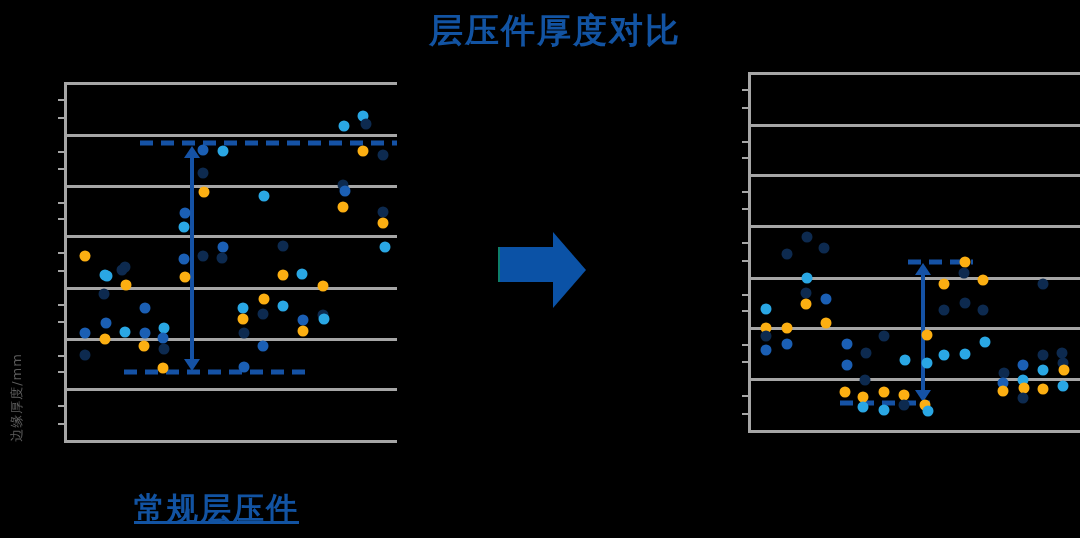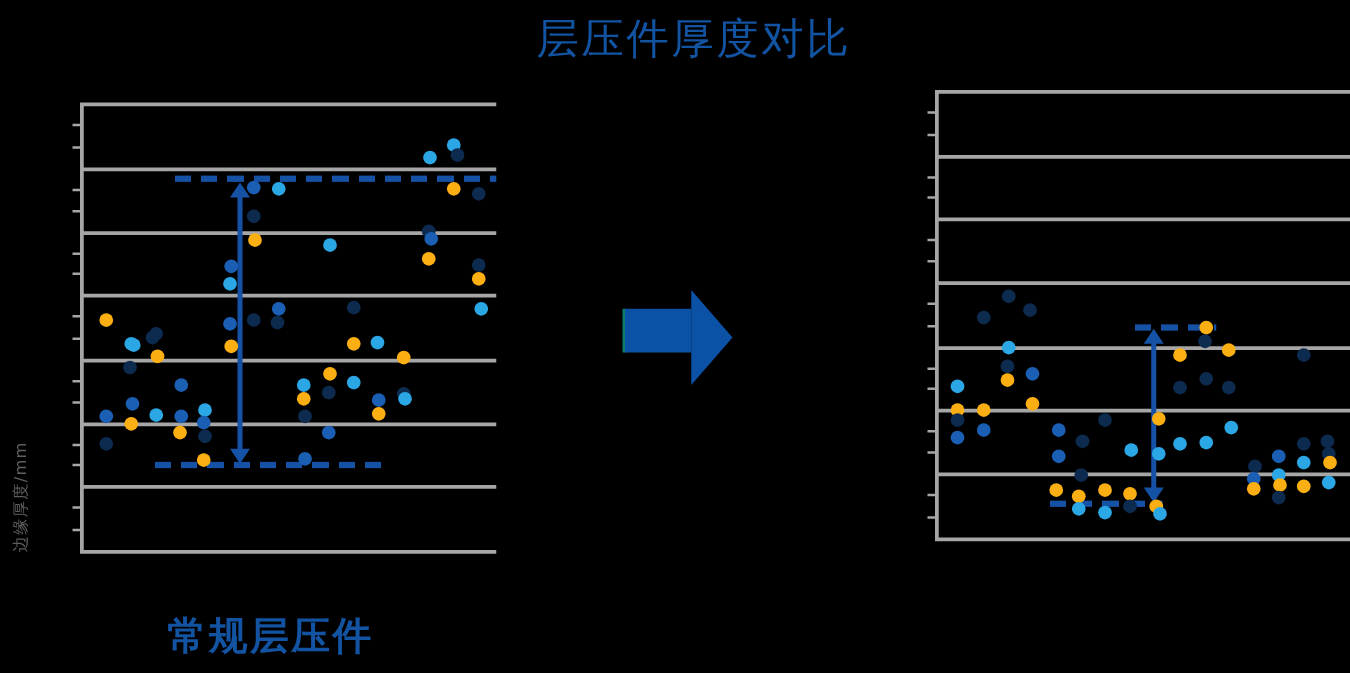--- a/index.html
+++ b/index.html
@@ -2,36 +2,36 @@
 <html><head>
 <meta charset="utf-8">
 <style>
   html,body{margin:0;padding:0;background:#000;}
   .canvas{
     position:relative;width:1080px;height:538px;background:#000000;
     overflow:hidden;font-family:"DejaVu Sans","Liberation Sans",sans-serif;
   }
   .title{
     position:absolute;top:8px;left:30px;width:1050px;text-align:center;
-    font-size:34px;font-weight:normal;letter-spacing:2px;
+    font-size:34px;font-weight:bold;letter-spacing:2px;
   }
   .ylabel{
     position:absolute;left:-54px;top:389px;width:140px;height:17px;
     text-align:center;font-size:13px;letter-spacing:1px;
     transform:rotate(-90deg);
   }
   .chart{position:absolute;}
   .gridline{position:absolute;left:0;height:3px;}
   .yaxis{position:absolute;top:0;width:3px;}
   .tick{position:absolute;width:6px;height:2px;}
   .dot{position:absolute;width:11px;height:11px;border-radius:50%;transform:translate(-50%,-50%);}
   .dash-line{position:absolute;height:5px;transform:translateY(-50%);}
   .range-line{position:absolute;width:4px;transform:translateX(-50%);}
   .arrowhead{position:absolute;width:0;height:0;transform:translateX(-50%);}
-  .caption{position:absolute;text-align:center;font-weight:bold;}
+  .caption{position:absolute;text-align:center;font-weight:bold;text-decoration:underline;}
   .caption.left{left:50px;width:333px;top:488px;font-size:31px;letter-spacing:2px;}
   .caption.right{left:742px;width:332px;top:497px;font-size:28px;letter-spacing:1px;}
   .xform-arrow-body{position:absolute;left:500px;top:247px;width:53px;height:35px;}
   .xform-arrow-edge{position:absolute;left:498px;top:247px;width:3px;height:35px;}
   .xform-arrow-head{
     position:absolute;left:553px;top:232px;width:0;height:0;
     border-top:38px solid transparent;border-bottom:38px solid transparent;
   }
 </style>
 </head>

